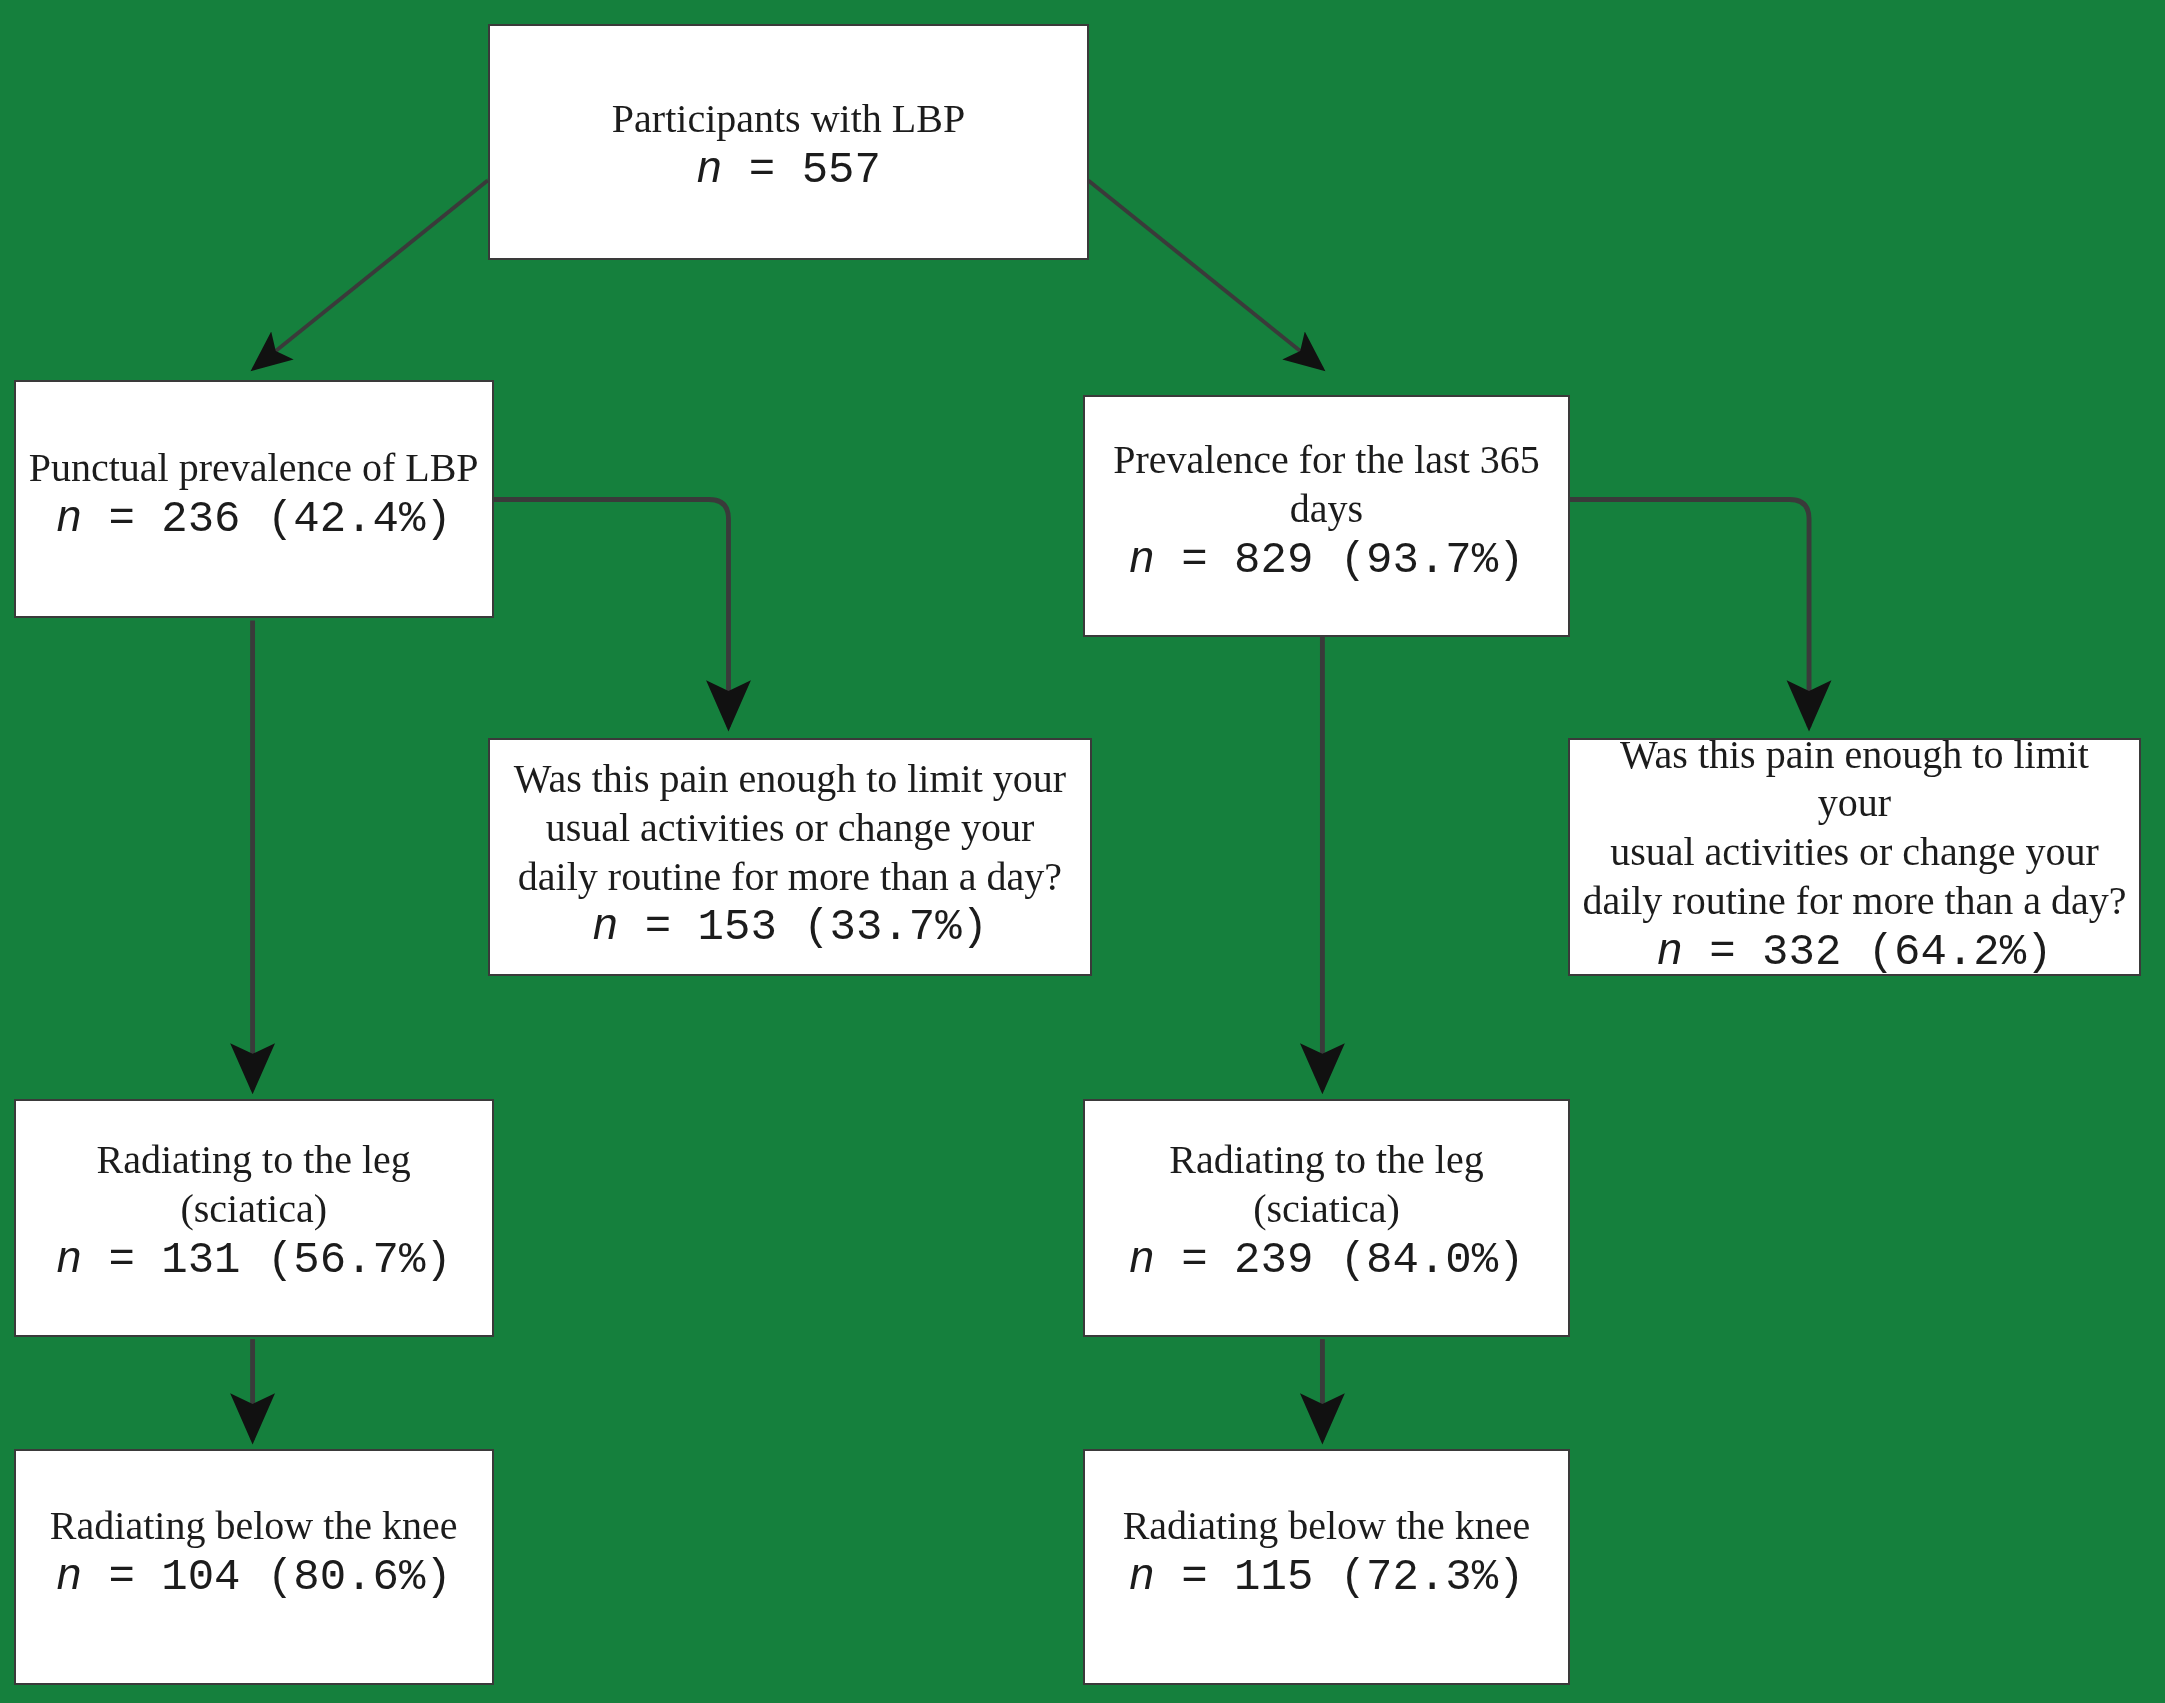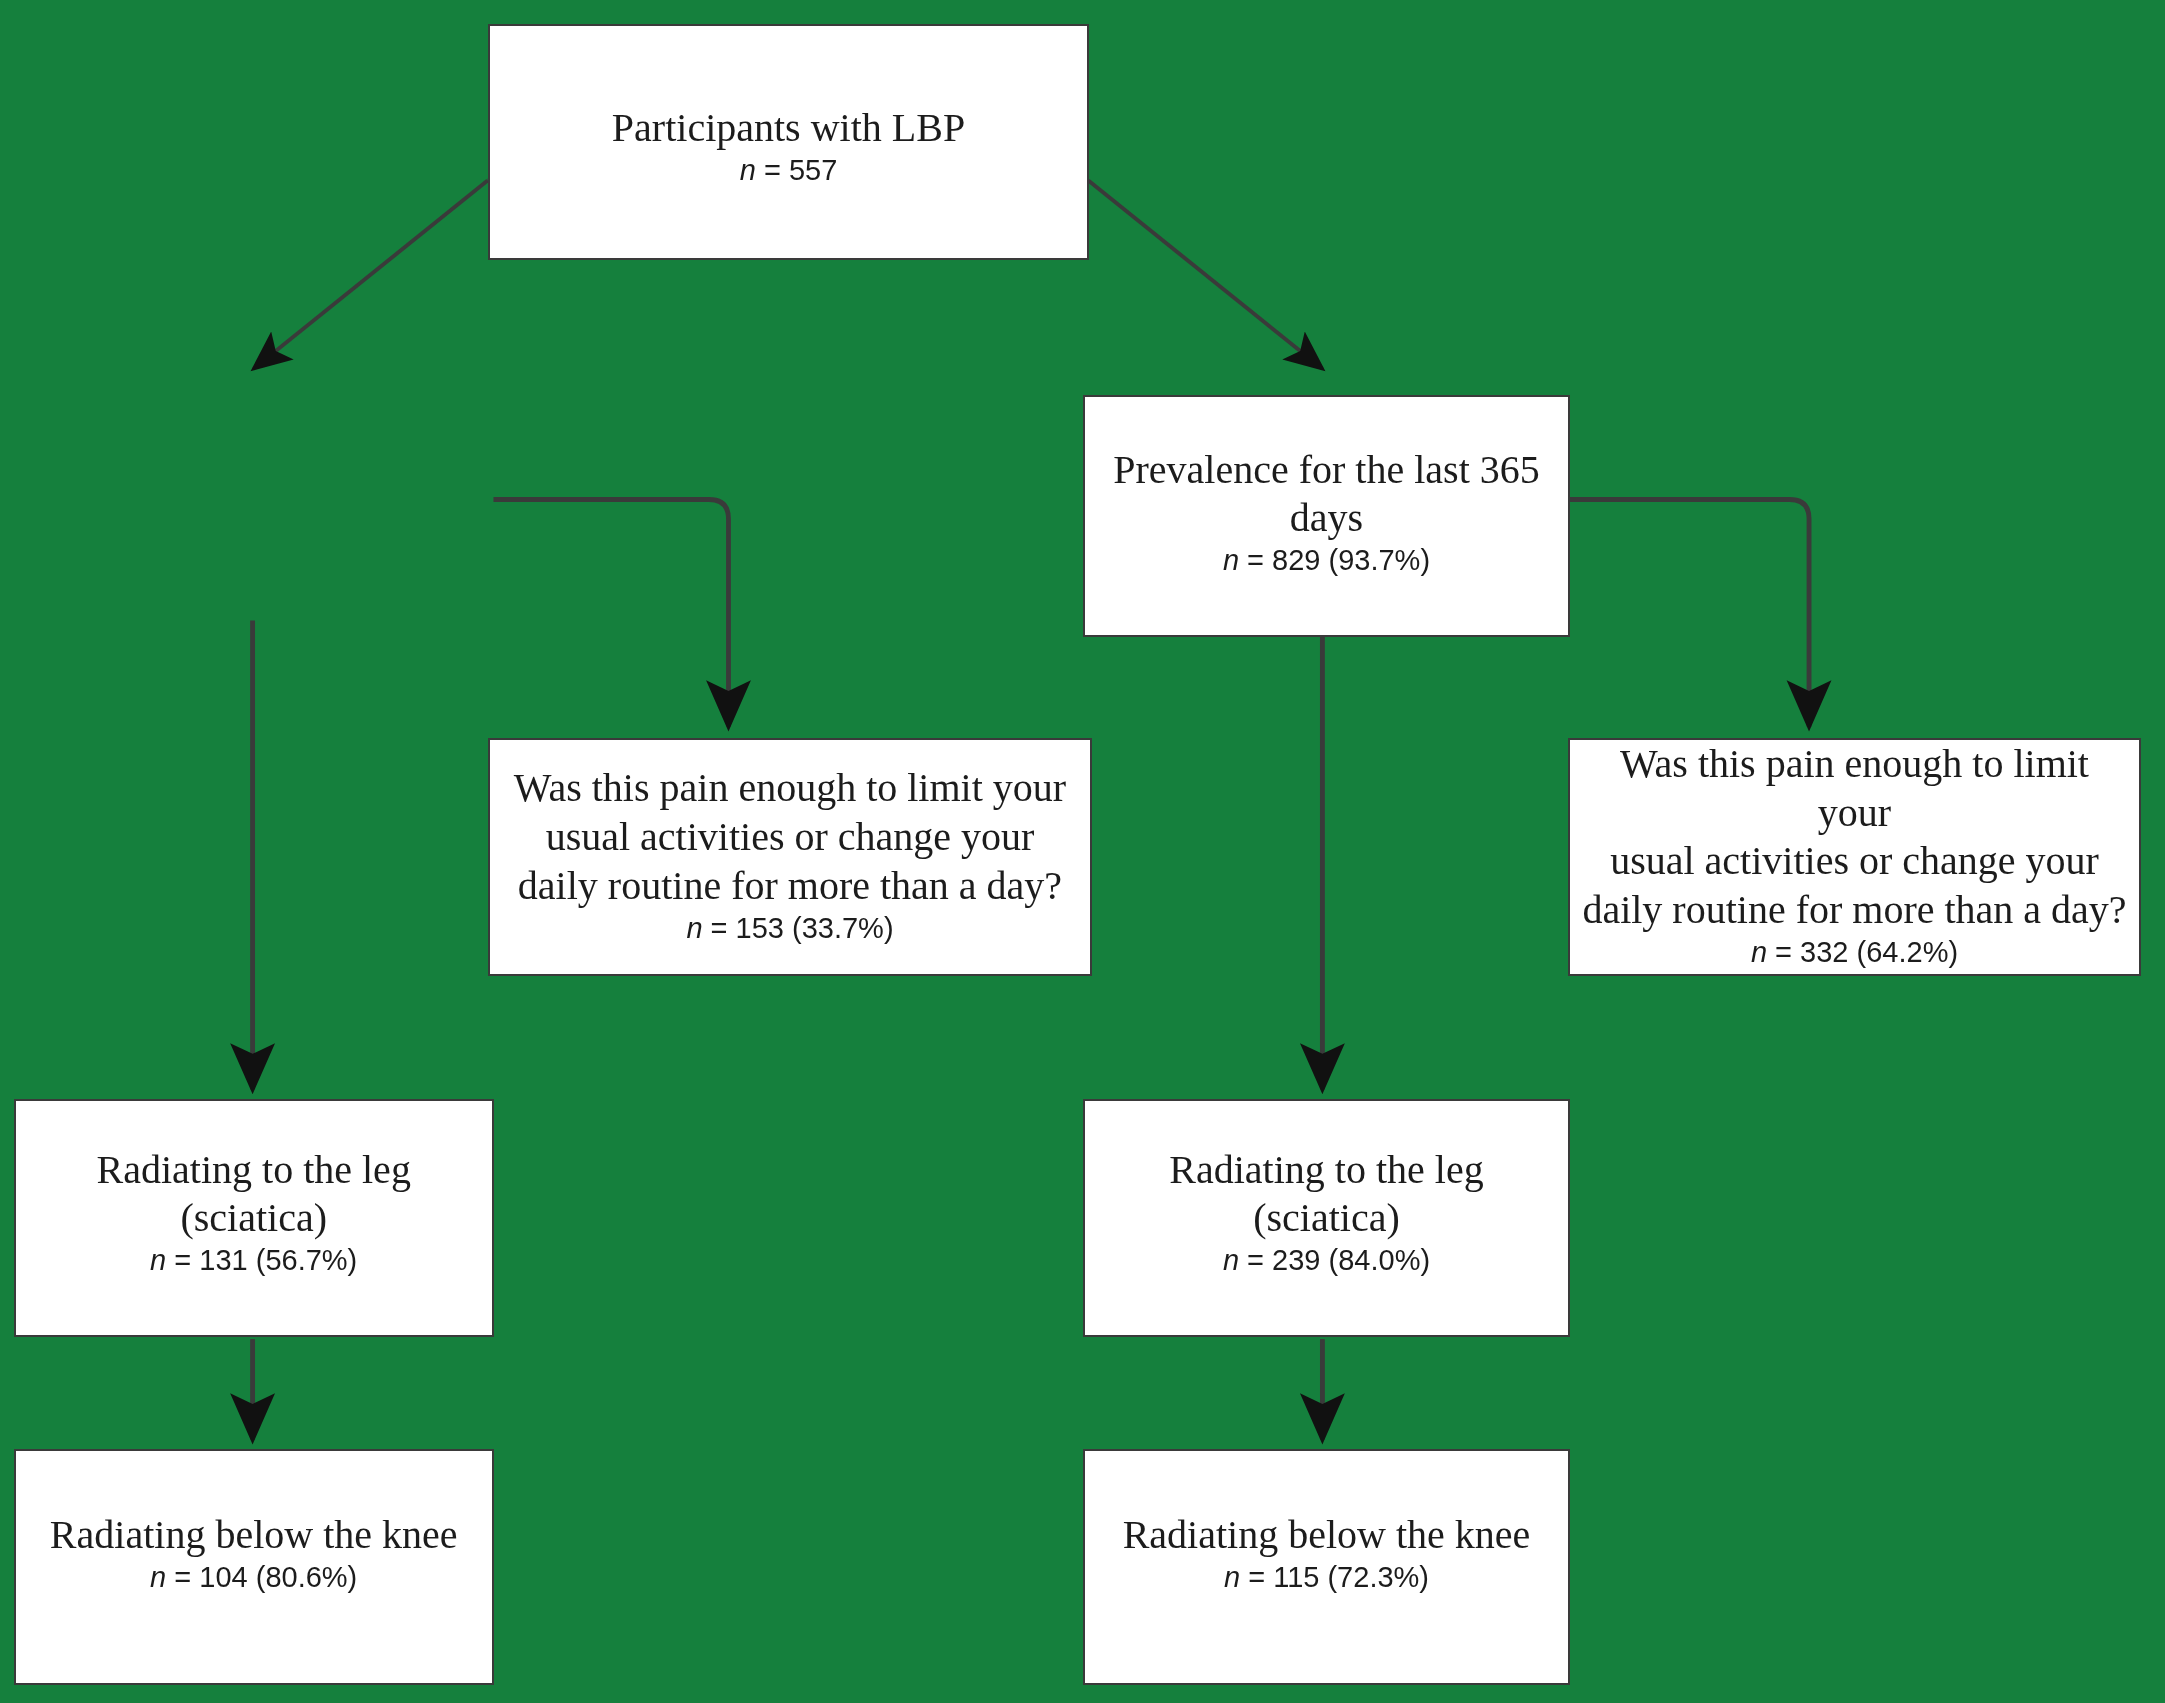--- a/index.html
+++ b/index.html
@@ -39,22 +39,22 @@
   }
   .node-text {
     font-family: "Liberation Serif", "DejaVu Serif", serif;
     font-size: 40px;
     line-height: 1.22;
     color: #1c1c1c;
     padding: 0 9.8px;
     white-space: pre-line;
   }
   .node-stat {
-    font-family: Liberation Sans, sans-serif;
-    font-size: 29px;
+    font-family: Liberation Mono, monospace;
+    font-size: 44px;
     line-height: 1.22;
     color: #1c1c1c;
     white-space: nowrap;
   }
   .node-stat .nvar {
     font-style: italic;
   }
   
   #node-root      { left: 488px;  top: 24.4px;   width: 601px; height: 236px; }
   #node-punctual  { left: 13.7px;   top: 380px;  width: 480px; height: 238px; }
@@ -114,20 +114,26 @@
     <path d="M 1356,1373 L 1356,1476" fill="none" stroke="#3a3a3a" stroke-width="5" marker-end="url(#arrowhead)"></path>
   </svg>
 
   <div class="node-box" id="node-root">
     <div class="inner">
       <div class="node-text">Participants with LBP</div>
       <div class="node-stat"><span class="nvar">n</span><span> = 557</span></div>
     </div>
   </div>
 
+  <div class="node-box" id="node-punctual">
+    <div class="inner">
+      <div class="node-text">Punctual prevalence of LBP</div>
+      <div class="node-stat"><span class="nvar">n</span><span> = 236 (42.4%)</span></div>
+    </div>
+  </div>
 
   <div class="node-box" id="node-annual">
     <div class="inner">
       <div class="node-text">Prevalence for the last 365
 days</div>
       <div class="node-stat"><span class="nvar">n</span><span> = 829 (93.7%)</span></div>
     </div>
   </div>
 
   <div class="node-box" id="node-q-left">

